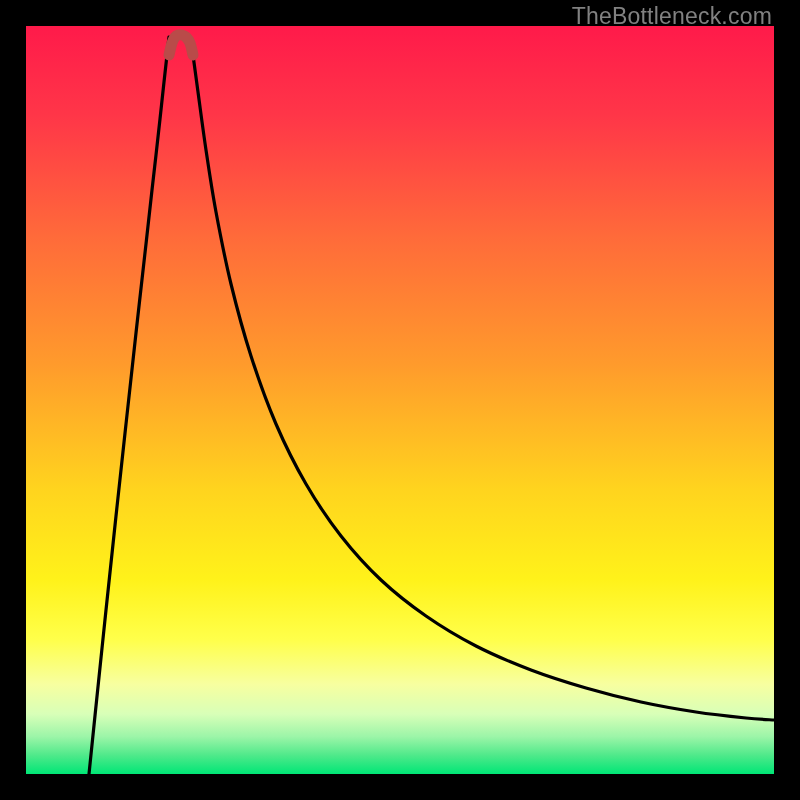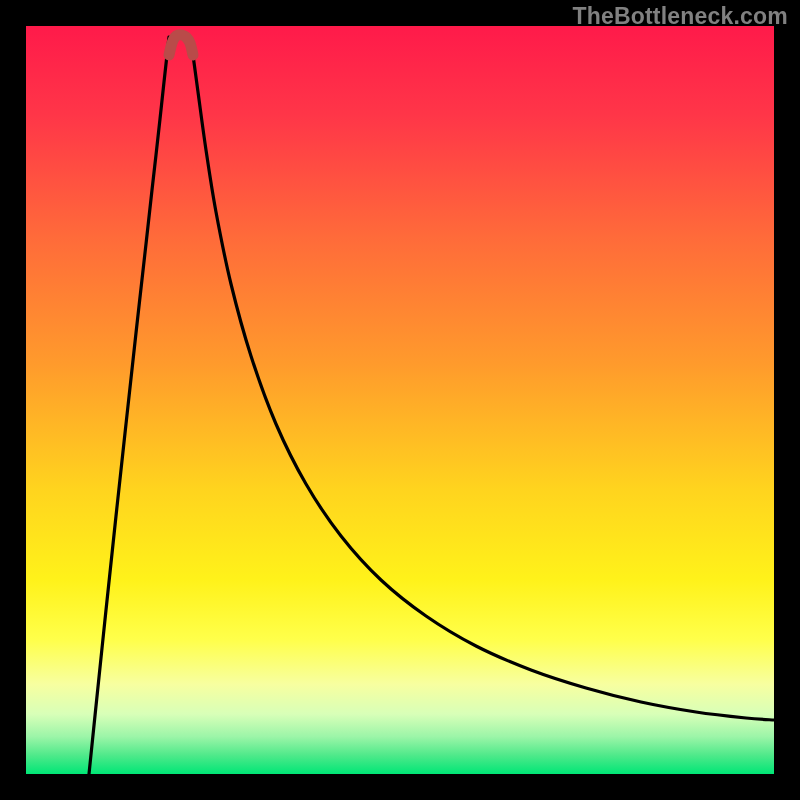--- a/index.html
+++ b/index.html
@@ -22,24 +22,24 @@
   .plot-area {
     position: absolute;
     left: 0;
     top: 0;
     width: 748px;
     height: 748px;
   }
   .watermark {
     position: absolute;
     top: 3px;
-    right: 12px;
+    right: 28px;
     color: #818181;
     font-size: 23px;
-    font-weight: 700;
+    font-weight: 400;
     letter-spacing: 0.2px;
     margin-left: 27px;
   }
   svg {
     display: block;
   }
 </style>
 </head>
 <body>
 

